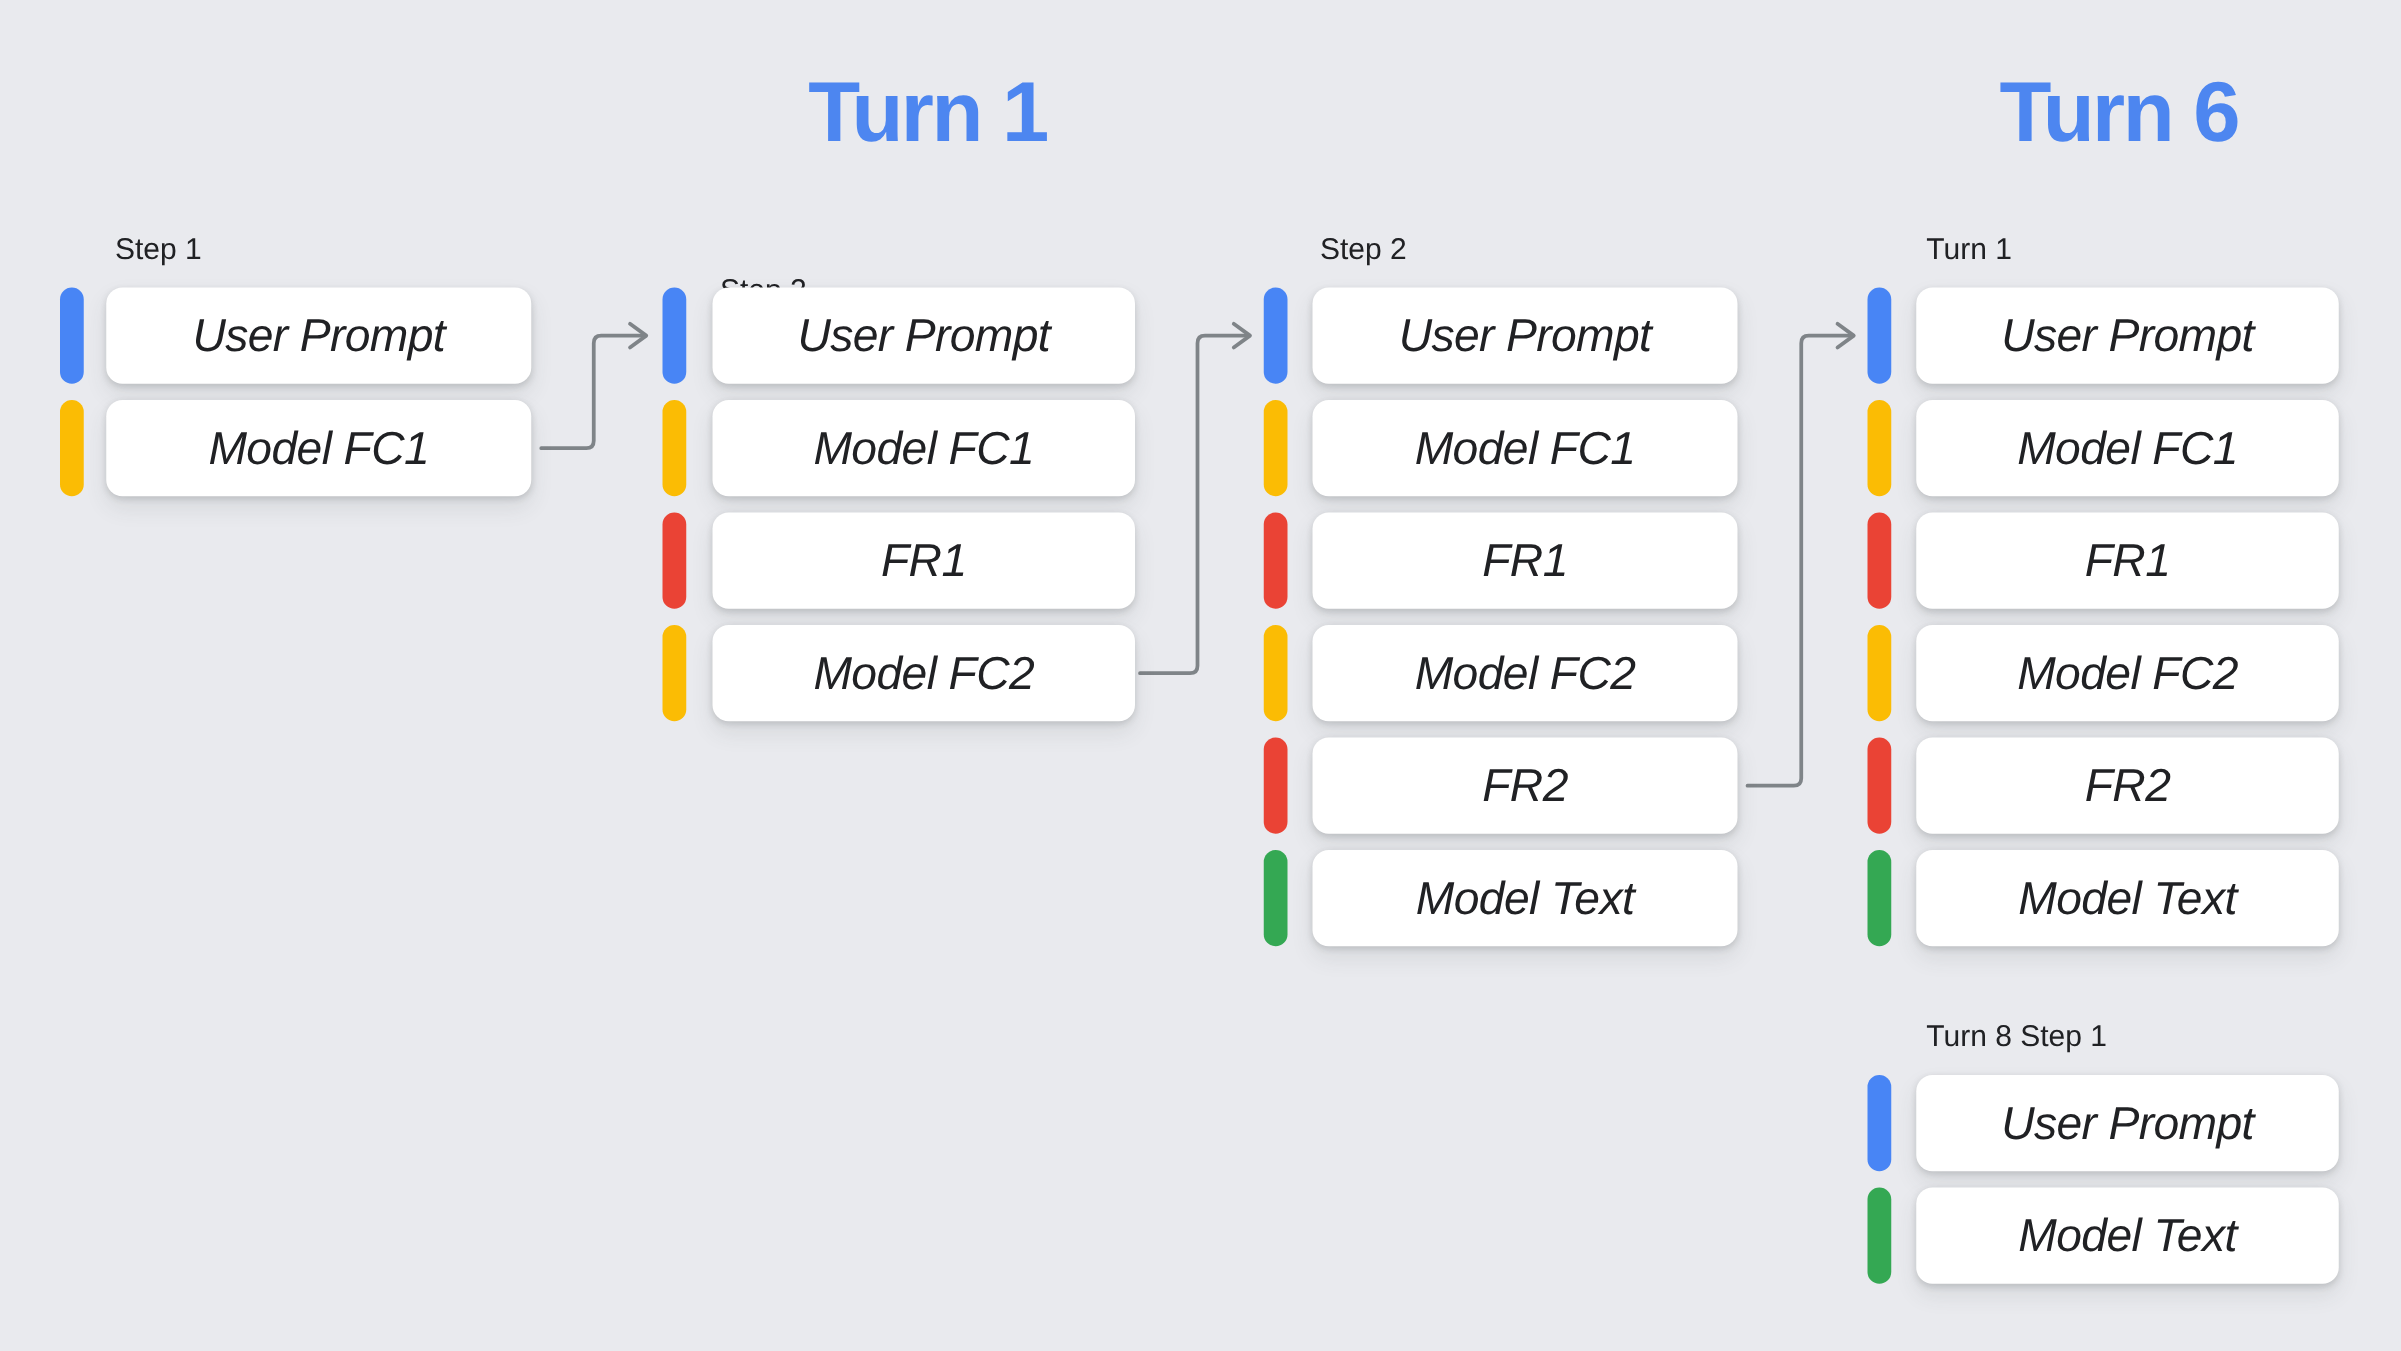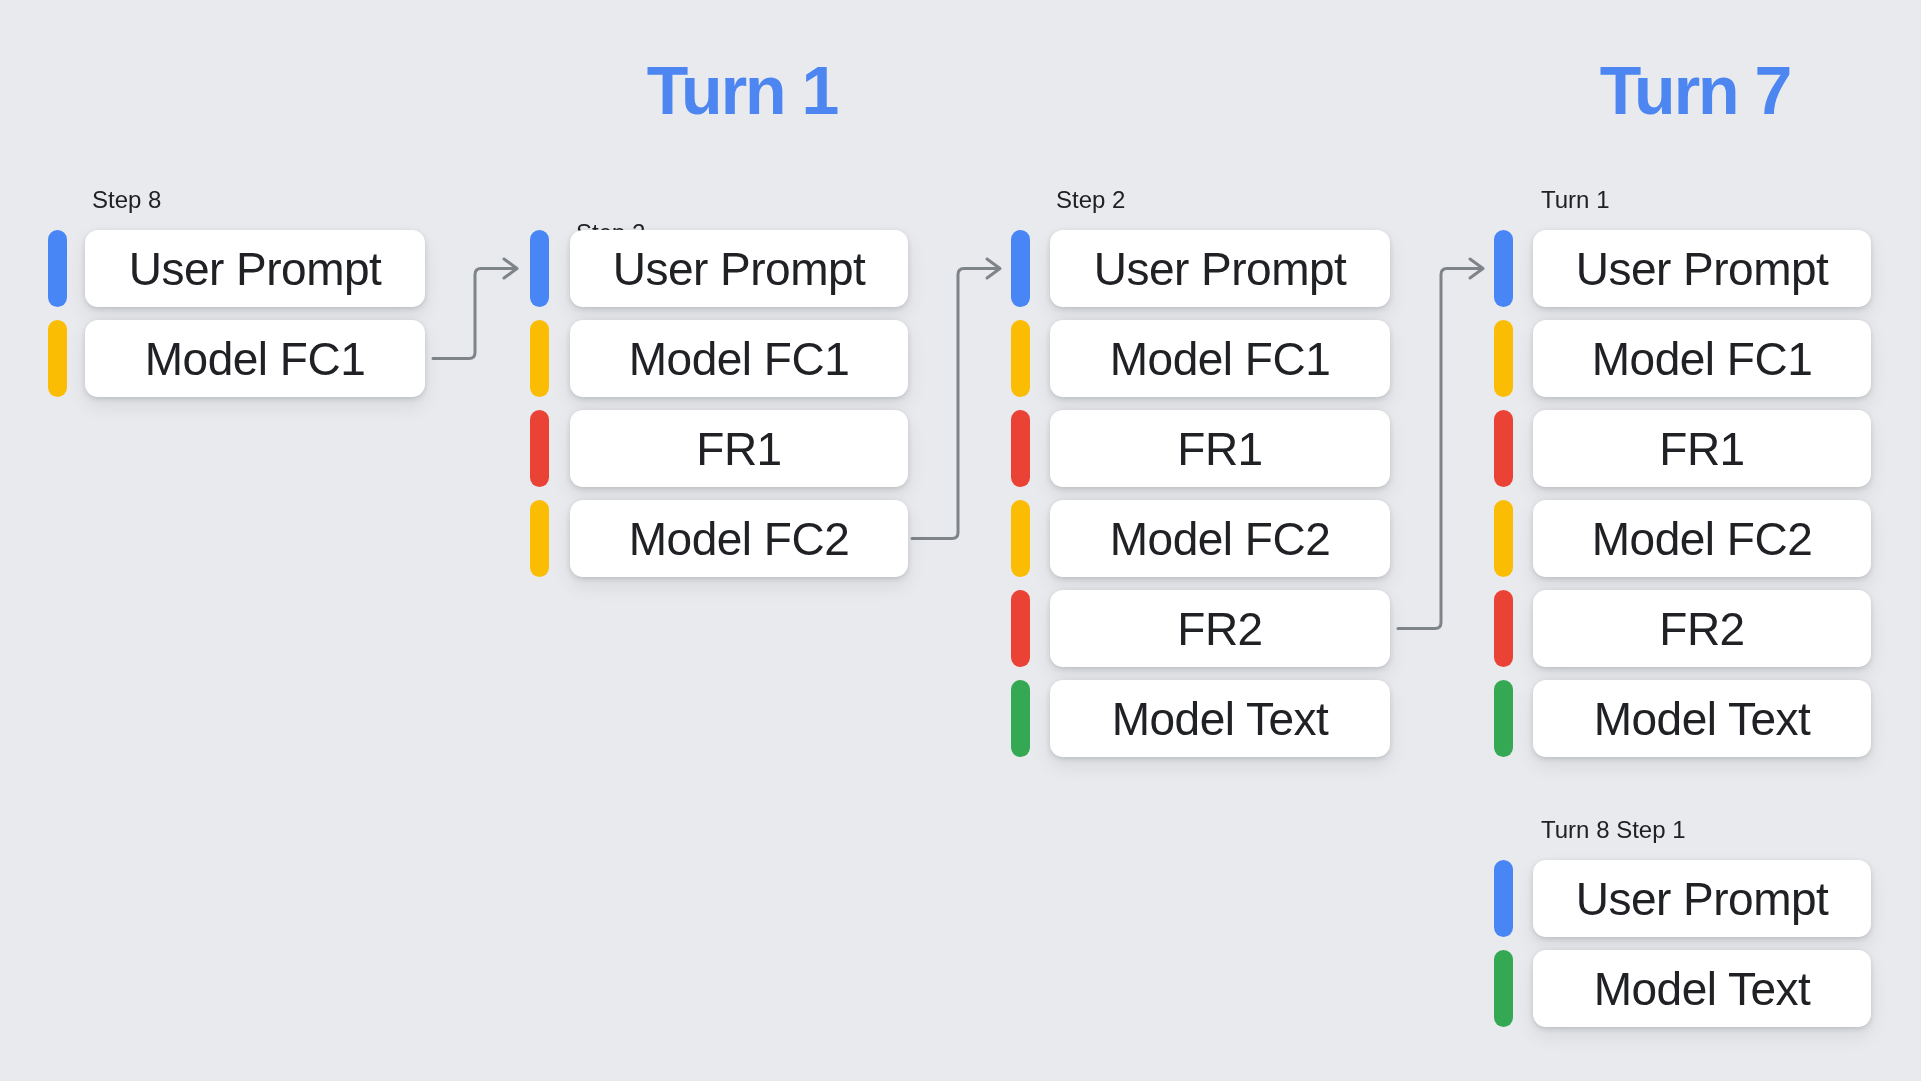--- a/index.html
+++ b/index.html
@@ -23,57 +23,58 @@
   }
   .color-bar{
     position:absolute;border-radius:10px;
   }
   .card{
     position:absolute;background:#FFFFFF;border-radius:13px;
     box-shadow:0 2px 5px rgba(60,64,67,.18), 0 9px 18px rgba(60,64,67,.10);
     display:flex;align-items:center;justify-content:center;
   }
   .card span{
-    font-size:46px;color:#202124;line-height:1;letter-spacing:-0.5px;
+    font-size:37px;color:#202124;line-height:1;letter-spacing:-0.5px;
     white-space:nowrap;
+    font-style:italic;
   }
   #arrows{
     position:absolute;left:0;top:0;width:1921px;height:1081px;
     pointer-events:none;color:#7F8488;
   }
   #arrows path{
     fill:none;stroke:currentColor;stroke-width:3;
     stroke-linecap:round;stroke-linejoin:round;
   }
 </style>
 </head>
 <body>
 
 <div id="canvas" style="background: rgb(233, 234, 238);">
 
   <div class="big-title" style="left: 742px; color: rgb(77, 134, 240);">Turn 1</div>
-  <div class="big-title" style="left: 1695px; color: rgb(77, 134, 240);">Turn 7</div>
+  <div class="big-title" style="left: 1695px; color: rgb(77, 134, 240);">Turn 6</div>
 
   <svg id="arrows" viewBox="0 0 1921 1081" xmlns="http://www.w3.org/2000/svg" style="color: rgb(127, 132, 136);">
     <g>
       <path d="M433,358.5 H469 Q475,358.5 475,352.5 V274.5 Q475,268.5 481,268.5 H516"></path>
       <path d="M504,259 L517,268.5 L504,278"></path>
     </g>
     <g>
       <path d="M912,538.5 H952 Q958,538.5 958,532.5 V274.5 Q958,268.5 964,268.5 H999"></path>
       <path d="M987,259 L1000,268.5 L987,278"></path>
     </g>
     <g>
       <path d="M1398,628.5 H1435 Q1441,628.5 1441,622.5 V274.5 Q1441,268.5 1447,268.5 H1482"></path>
       <path d="M1470,259 L1483,268.5 L1470,278"></path>
     </g>
   </svg>
 
   <div id="groups">
-      <div class="step-label" style="left: 92px; top: 186px;">Step 8</div>
+      <div class="step-label" style="left: 92px; top: 186px;">Step 1</div>
       <div class="color-bar" style="left: 48px; top: 230px; width: 19px; height: 77px; background: rgb(72, 133, 245);"></div>
       <div class="card" style="left: 85px; top: 230px; width: 340px; height: 77px;">
         <span>User Prompt</span>
       </div>
       <div class="color-bar" style="left: 48px; top: 320px; width: 19px; height: 77px; background: rgb(251, 188, 4);"></div>
       <div class="card" style="left: 85px; top: 320px; width: 340px; height: 77px;">
         <span>Model FC1</span>
       </div>
       <div class="step-label" style="left: 576px; top: 186px; margin-top: 33px;">Step 2</div>
       <div class="color-bar" style="left: 530px; top: 230px; width: 19px; height: 77px; background: rgb(72, 133, 245);"></div>

